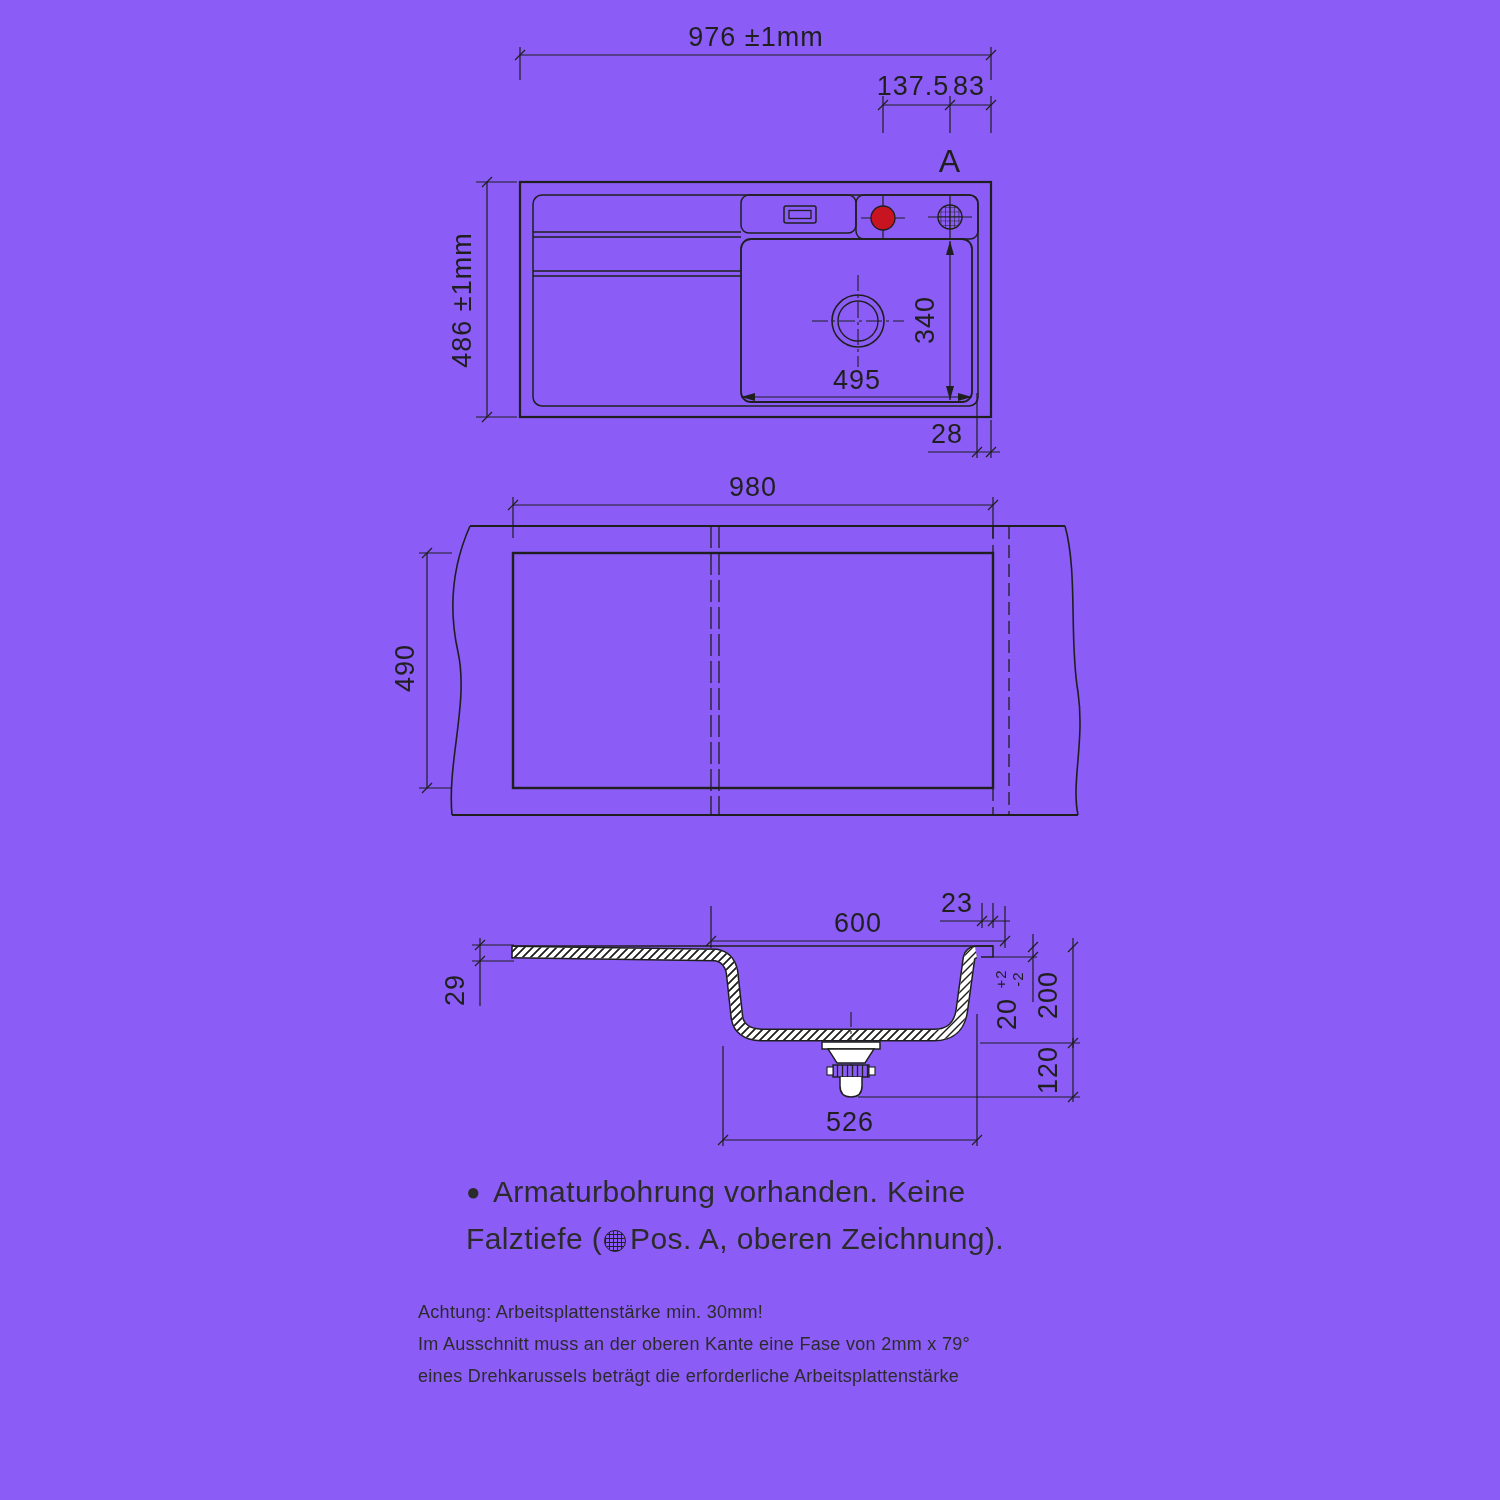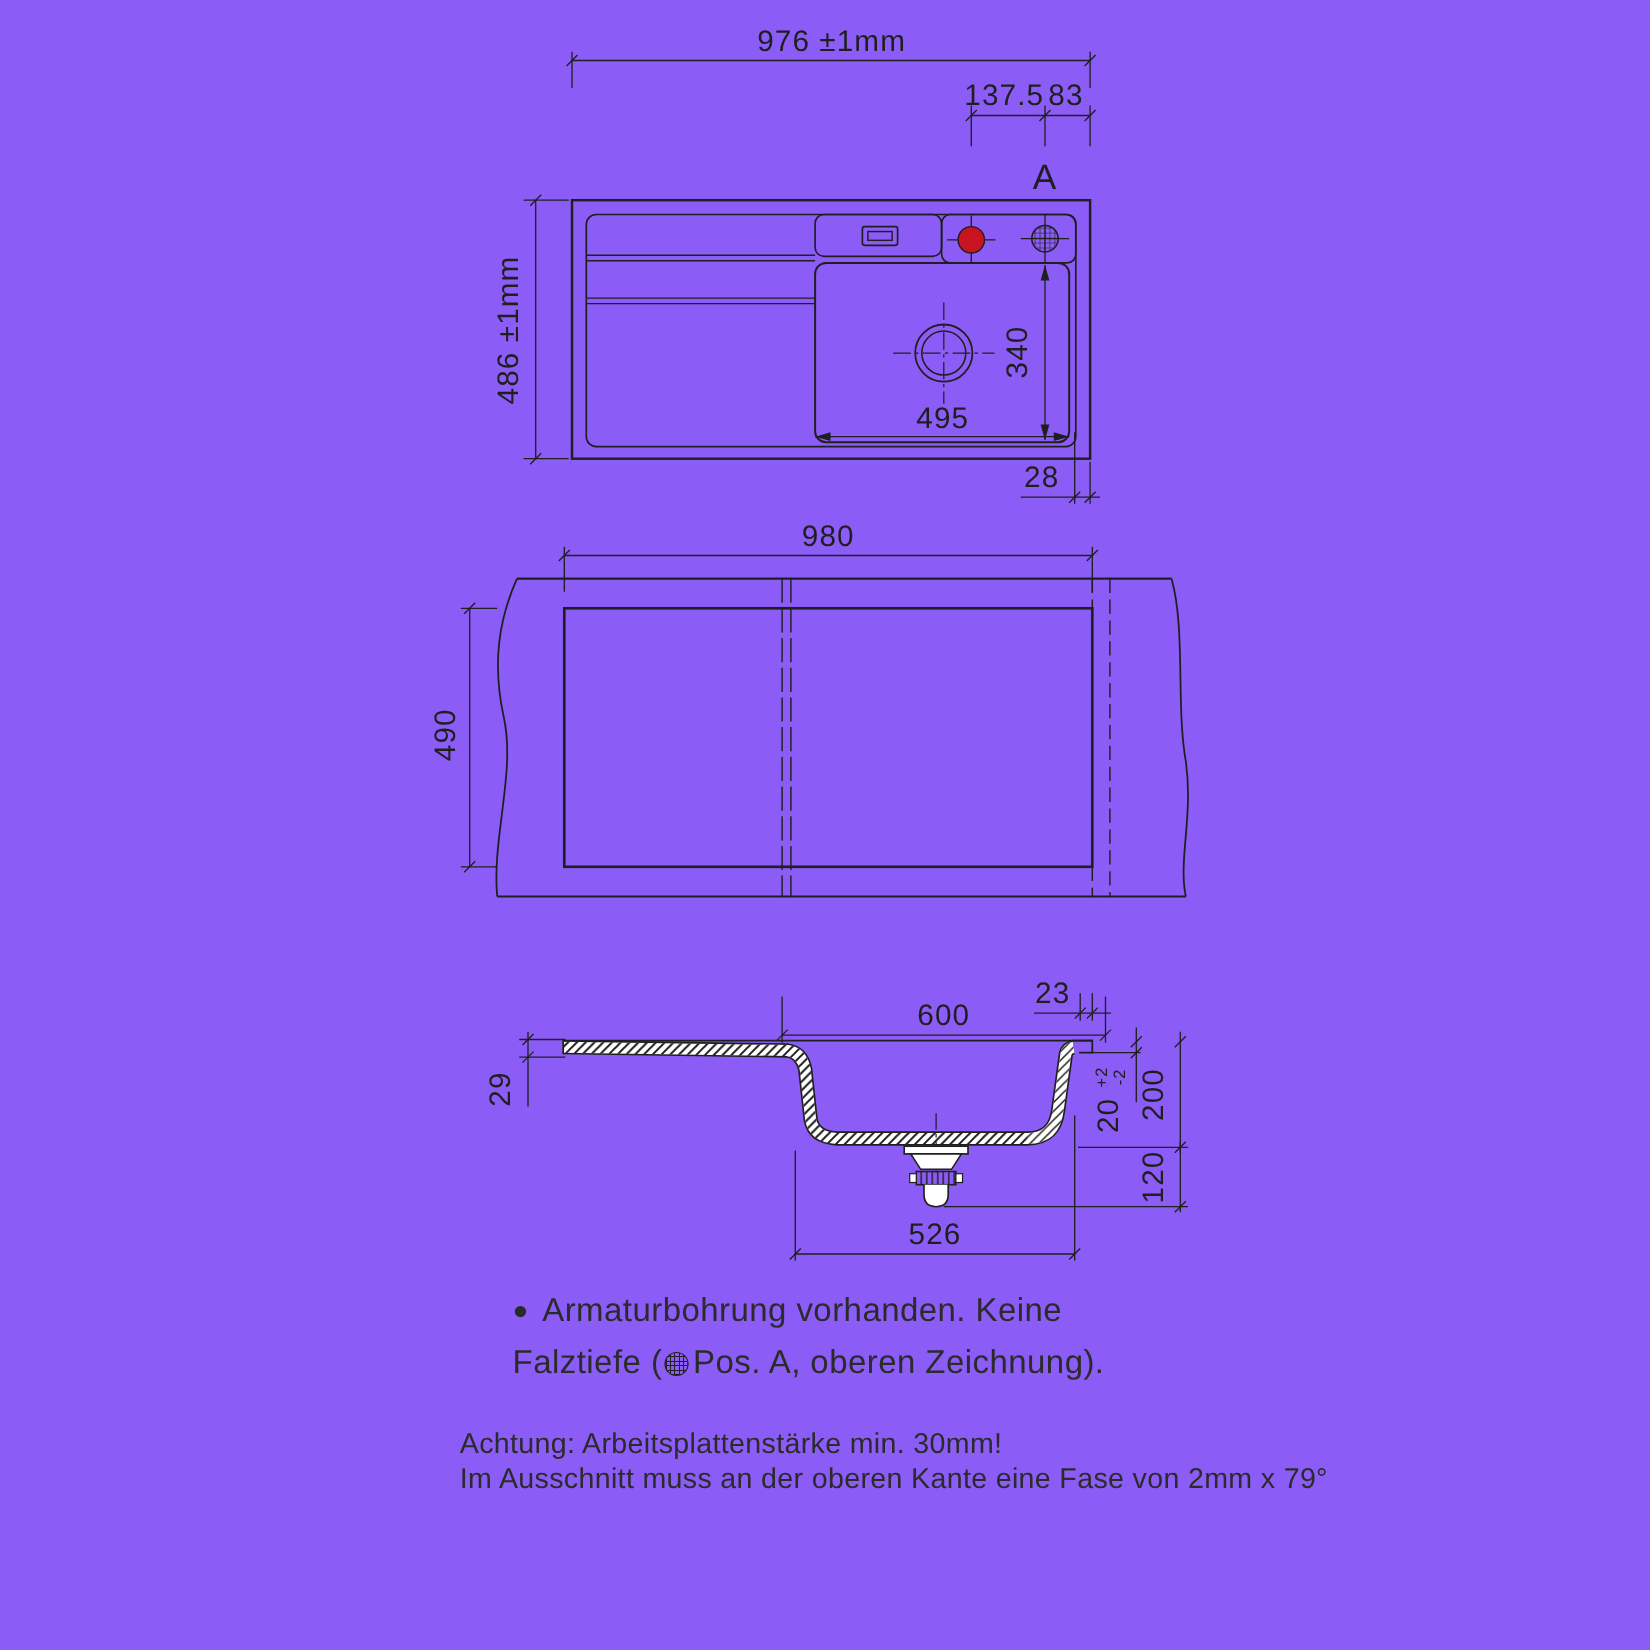--- a/index.html
+++ b/index.html
@@ -10,21 +10,21 @@
   .dimtxt-s{font-size:15px;}
   .sectxt{font-size:32px;}
   .notes{position:absolute;left:443px;top:1168px;font-size:30px;line-height:47px;
          color:#2b2b2b;letter-spacing:0.4px;white-space:nowrap;margin-left:23px;}
   .notes .bullet{display:inline-block;font-size:24px;vertical-align:2px;margin-right:12px;}
   .grid-circle{display:inline-block;width:20px;height:20px;border-radius:50%;
     border:1.5px solid #222;vertical-align:-3px;margin:0 4px 0 2px;
     background:
       repeating-linear-gradient(0deg,#222 0 1px,transparent 1px 4px),
       repeating-linear-gradient(90deg,#222 0 1px,transparent 1px 4px);}
-  .warnings{position:absolute;left:418px;top:1296px;font-size:26px;line-height:32px;
+  .warnings{position:absolute;left:418px;top:1296px;font-size:18px;line-height:32px;
             color:#2b2b2b;letter-spacing:0.3px;white-space:nowrap;}
 </style>
 </head>
 <body>
 
 <div id="canvas">
 
 <svg width="1500" height="1500" viewBox="0 0 1500 1500">
   <defs>
     <pattern id="hatch" width="8" height="8" patternUnits="userSpaceOnUse">
@@ -183,15 +183,16 @@
 
 <div class="notes">
   <div><span class="bullet">●</span><span>Armaturbohrung vorhanden. Keine</span></div>
   <div><span>Falztiefe (</span><span class="grid-circle"></span><span>Pos. A, oberen Zeichnung).</span></div>
 </div>
 
 
 <div class="warnings">
   <div>Achtung: Arbeitsplattenstärke min. 30mm!</div>
   <div>Im Ausschnitt muss an der oberen Kante eine Fase von 2mm x 79°</div>
+  <div>eines Drehkarussels beträgt die erforderliche Arbeitsplattenstärke</div>
 </div>
 
 </div>
 
 </body></html>

